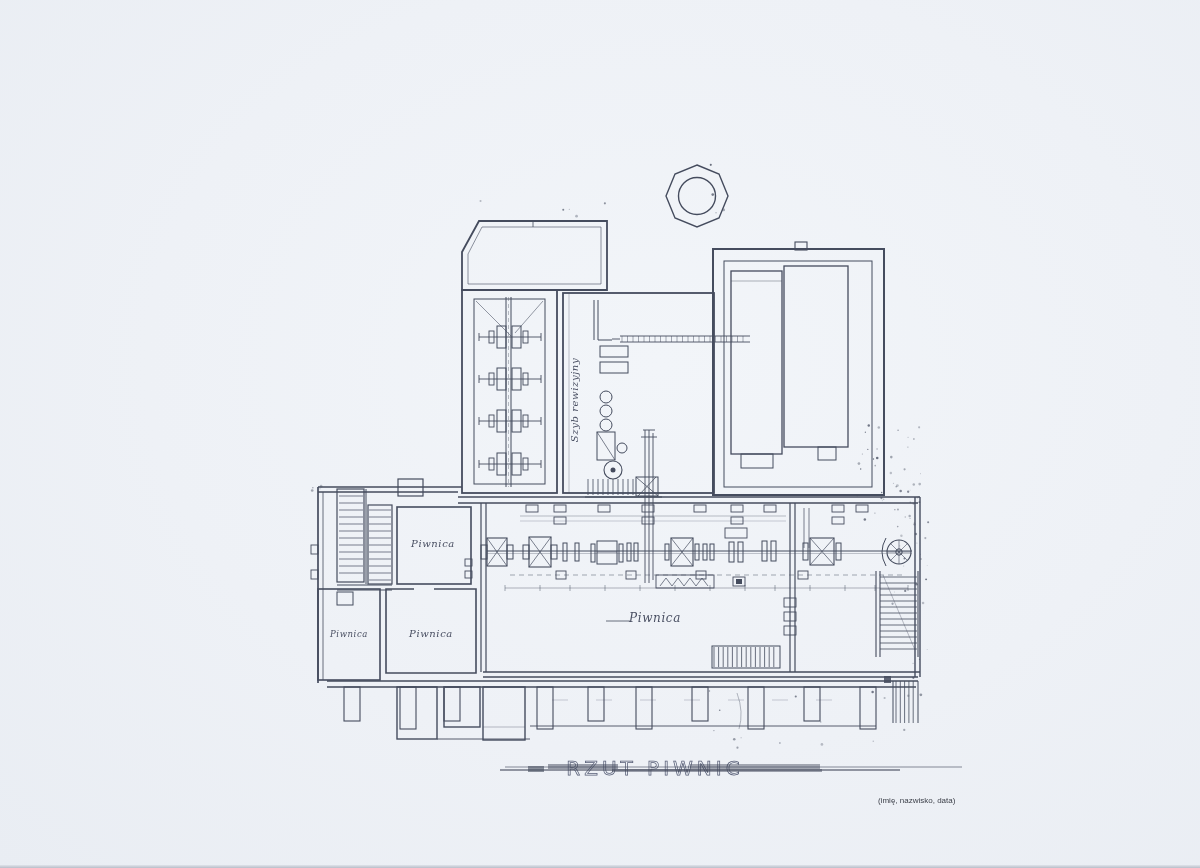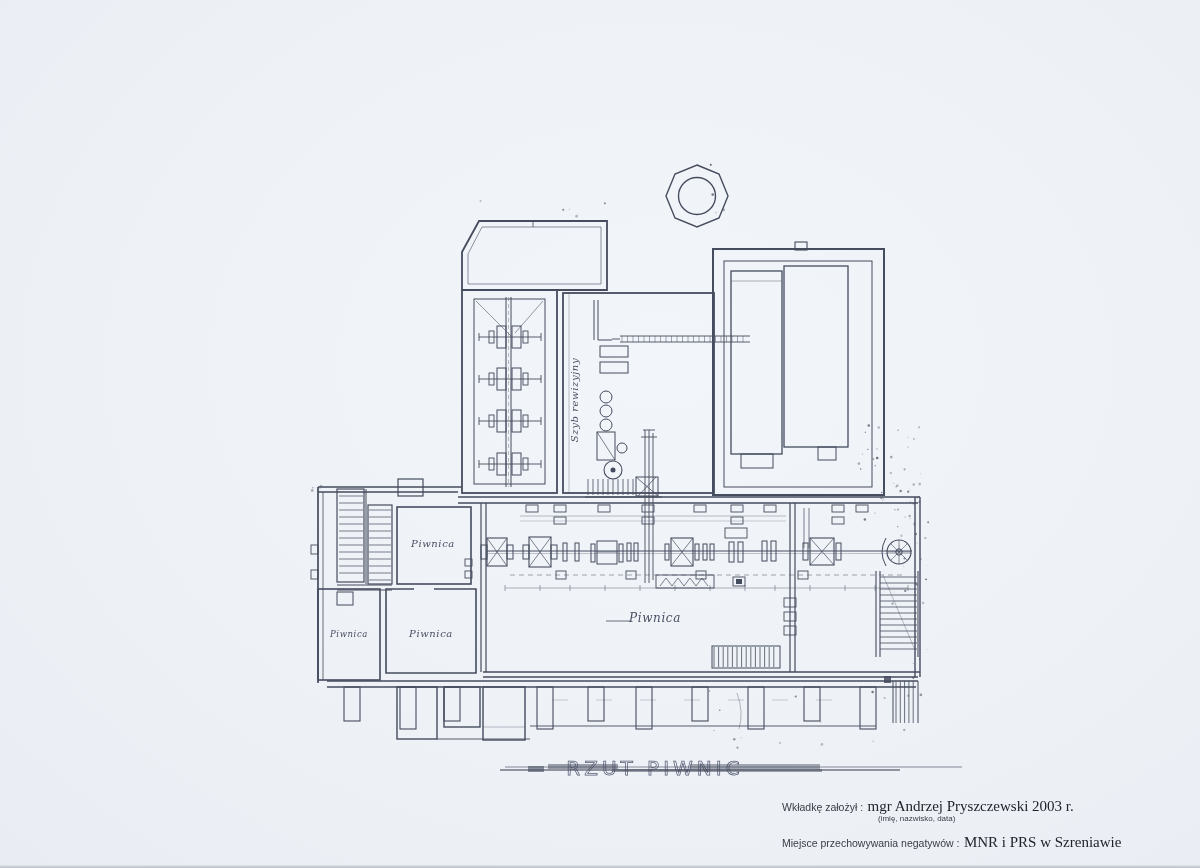--- a/index.html
+++ b/index.html
@@ -462,25 +462,17 @@
         <circle cx="908.200751543045" cy="695.6982964277267" r="1.21" fill="#454c5e" opacity="0.32"></circle>
         <circle cx="919.4781030714512" cy="659.2668437957764" r="0.59" fill="#454c5e" opacity="0.67"></circle>
         <circle cx="913.3480805158615" cy="677.7778840065002" r="1.15" fill="#454c5e" opacity="0.73"></circle>
         <circle cx="920.8517330884933" cy="694.7763657569885" r="1.38" fill="#454c5e" opacity="0.55"></circle>
         <circle cx="927.1479773521423" cy="649.6094608306885" r="0.45" fill="#454c5e" opacity="0.46"></circle>
         <circle cx="913.0528303980827" cy="663.2412588596344" r="0.48" fill="#454c5e" opacity="0.69"></circle>
       </g>
 </svg>
 
 <div class="footer">
-  <div class="row">
-    <span class="lbl">Wkładkę założył :</span>
-    <span class="val">mgr Andrzej Pryszczewski  2003 r.</span>
-  </div>
   <div class="hint">(imię, nazwisko, data)</div>
-  <div class="row row2">
-    <span class="lbl">Miejsce przechowywania negatywów :</span>
-    <span class="val">MNR i PRS w Szreniawie</span>
-  </div>
 </div>
 
 <div class="bottom-edge"></div>
 </div>
 
 </body></html>

